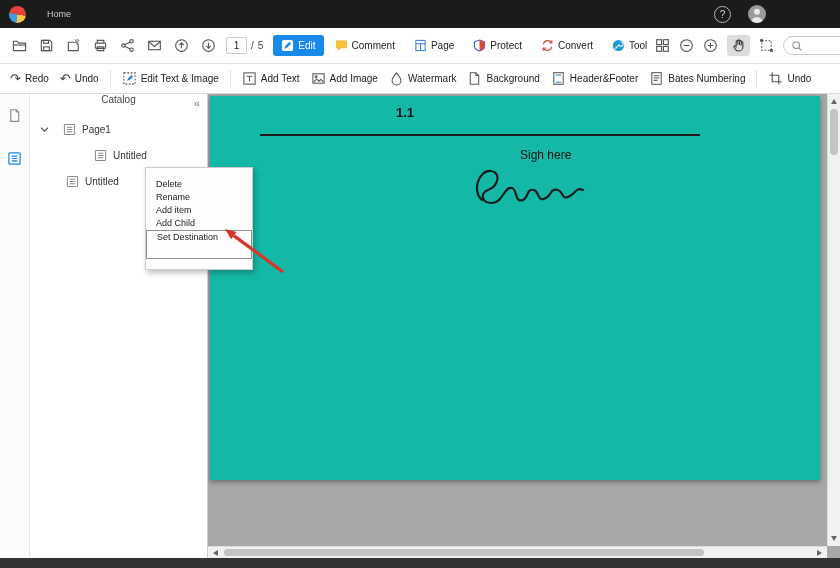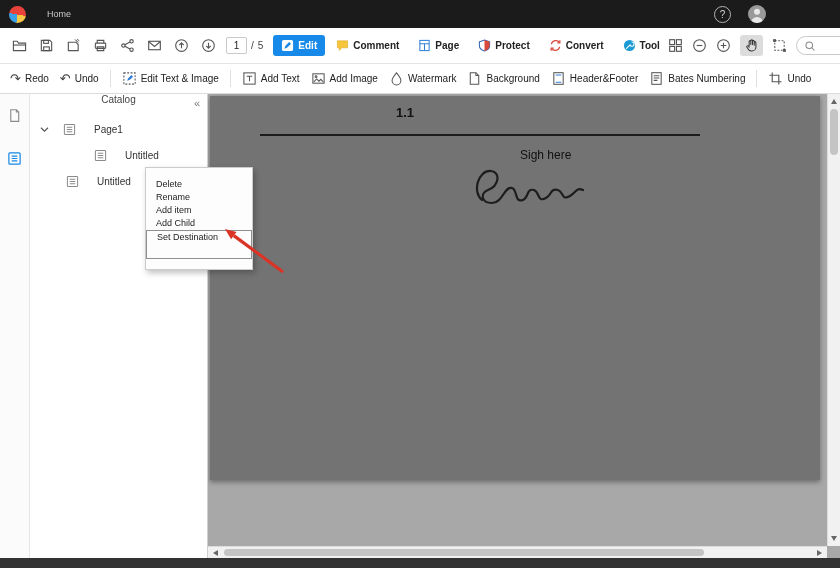--- a/index.html
+++ b/index.html
@@ -20,48 +20,48 @@
                font-size:10px;display:flex;align-items:center;justify-content:center}
   .avatar{width:18px;height:18px;border-radius:50%;background:#9a9a9a;display:flex;align-items:flex-end;justify-content:center;overflow:hidden}
 
   
   #toolbar1{height:36px;background:#fff;border-bottom:1px solid #e4e4e4;display:flex;align-items:center;padding:0 8px}
   .icn{display:inline-flex;align-items:center;justify-content:center;flex:0 0 auto}
   .tb1-left{display:flex;align-items:center;gap:12px;margin-left:4px}
   .pagebox{display:flex;align-items:center;gap:4px;margin-left:10px;font-size:10px;color:#444}
   .pagenum{width:21px;height:17px;border:1px solid #c9c9c9;border-radius:2px;display:flex;align-items:center;justify-content:center;font-size:10px;color:#222;background:#fff}
   .modes{display:flex;align-items:center;gap:3px;margin-left:10px}
-  .mode{display:flex;align-items:center;gap:4px;padding:4px 8px;font-size:10px;font-weight:700;color:#222;border-radius:3px;white-space:nowrap}
+  .mode{display:flex;align-items:center;gap:4px;padding:4px 8px;font-size:10px;font-weight:400;color:#222;border-radius:3px;white-space:nowrap}
   .mode.active{background:#1789e8;color:#fff}
   .tb1-right{margin-left:auto;display:flex;align-items:center;gap:9px;margin-right:2px}
   .hand-wrap{background:#dcdcdc;border-radius:3px;padding:3px 4px;display:inline-flex}
   .search-pill{width:93px;height:19px;border:1px solid #c9c9c9;border-radius:10px;display:flex;align-items:center;padding:0 7px;gap:4px;background:#fff}
   .search-pill input{border:none;outline:none;width:62px;font-size:10px;font-family:inherit;background:transparent}
 
   
   #toolbar2{height:30px;background:#fff;border-bottom:1px solid #dcdcdc;display:flex;align-items:center;gap:11px;padding:0 10px}
   .act{display:flex;align-items:center;gap:4px;font-size:10px;color:#222;white-space:nowrap}
   .sep{width:1px;height:17px;background:#e0e0e0}
   .arrow-glyph{font-size:13px;color:#444;line-height:1}
 
   
   #content{position:absolute;top:94px;left:0;width:840px;bottom:10px;display:flex}
   #iconstrip{width:30px;background:#fbfbfb;border-right:1px solid #e6e6e6;display:flex;flex-direction:column;align-items:center;padding-top:14px;gap:28px}
   #catalog{width:178px;background:#fff;border-right:1px solid #cfcfcf;position:relative}
   .cat-header{height:22px;display:flex;align-items:flex-start;justify-content:center;position:relative;font-size:10px;color:#444}
   .cat-collapse{position:absolute;right:7px;top:3px;font-size:11px;color:#777}
   .tree-row{height:26px;display:flex;align-items:center;font-size:10px;color:#333}
-  .tree-row .lbl{margin-left:18px;white-space:nowrap}
+  .tree-row .lbl{margin-left:6px;white-space:nowrap}
   .chev{margin:0 14px 0 10px;display:inline-flex}
   .ind1{padding-left:64px}
   .ind0{padding-left:36px}
 
   
   #docarea{flex:1;background:#a8a8a8;position:relative;overflow:hidden}
-  #page{position:absolute;left:2px;top:2px;width:610px;height:384px;background:#737373;box-shadow:0 2px 5px rgba(0,0,0,.38)}
+  #page{position:absolute;left:2px;top:2px;width:610px;height:384px;background:#14b8a6;box-shadow:0 2px 5px rgba(0,0,0,.38)}
   .pg-heading{position:absolute;left:186px;top:9px;font-size:13px;font-weight:700;color:#111}
   .pg-line{position:absolute;left:50px;top:38px;width:440px;height:2px;background:#1c1c1c}
   .pg-sign-label{position:absolute;left:310px;top:52px;font-size:12px;font-weight:400;color:#111}
   .pg-signature{position:absolute;left:258px;top:66px}
 
   
   #vscroll{position:absolute;right:0;top:0;bottom:12px;width:13px;background:#f1f1f1;border-left:1px solid #dcdcdc}
   #vthumb{position:absolute;left:2px;right:2px;top:15px;height:46px;background:#c4c4c4;border-radius:4px}
   #hscroll{position:absolute;left:0;right:13px;bottom:0;height:12px;background:#f1f1f1;border-top:1px solid #dcdcdc}
   #hthumb{position:absolute;top:2px;bottom:2px;left:16px;width:480px;background:#c4c4c4;border-radius:4px}

